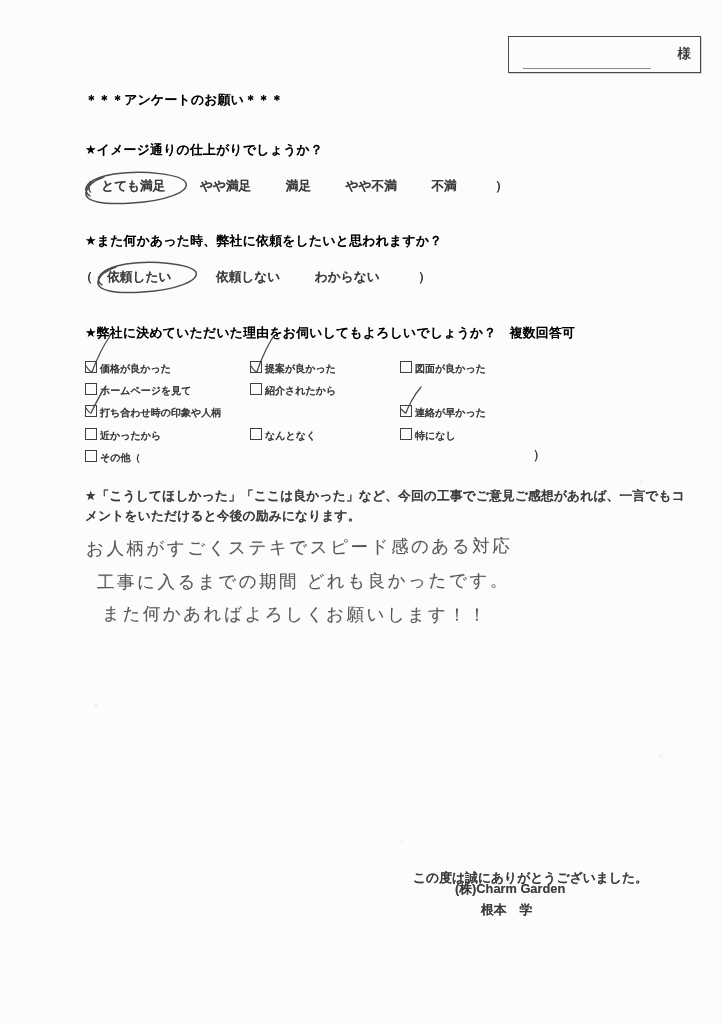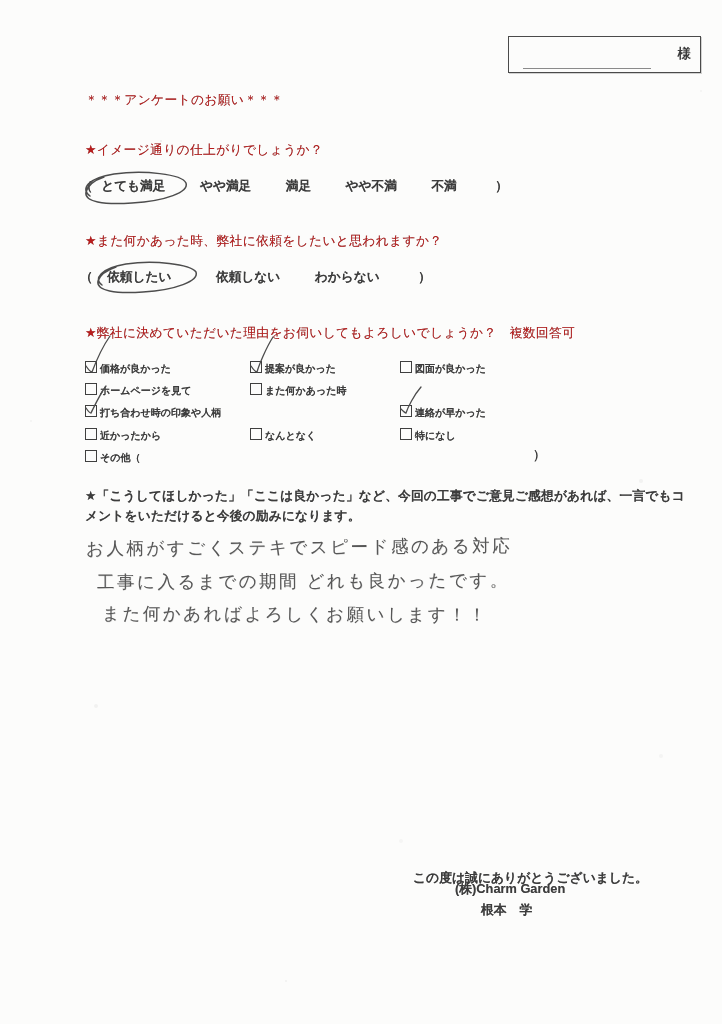--- a/index.html
+++ b/index.html
@@ -17,22 +17,22 @@
     position:absolute;left:160px;top:140px;width:2px;height:2px;border-radius:50%;
     background:rgba(90,90,90,.10);
     box-shadow:480px 340px 0 1px rgba(120,120,120,.07),
                -65px 565px 0 1px rgba(120,120,120,.08),
                125px 840px 0 0 rgba(120,120,120,.08),
                500px 615px 0 1px rgba(120,120,120,.06),
                -130px 280px 0 0 rgba(120,120,120,.07),
                540px -50px 0 0 rgba(120,120,120,.07),
                240px 700px 0 1px rgba(120,120,120,.05);
   }
-  .printed{position:absolute;font-weight:400;font-size:12.5px;line-height:18px;
-    letter-spacing:.3px;color:#b91c1c;text-shadow:0 0 .5px rgba(70,70,70,.55);white-space:nowrap;}
+  .printed{position:absolute;font-weight:700;font-size:12.5px;line-height:18px;
+    letter-spacing:.3px;color:#000000;text-shadow:0 0 .5px rgba(70,70,70,.55);white-space:nowrap;}
   .q{font-size:12.8px;}
   
   .namebox{position:absolute;left:508px;top:36px;width:191px;height:35px;
     border:1.6px solid #4a4a4a;box-shadow:1px 1px 0 rgba(80,80,80,.25);}
   .namebox .sama{position:absolute;right:9px;top:8px;font-size:13.5px;font-weight:600;}
   .namebox .writeline{position:absolute;left:14px;bottom:3px;width:128px;height:0;
     border-bottom:1.3px solid #8a8a8a;}
   
   .optrow{position:absolute;white-space:nowrap;}
   .optrow span{display:inline-block;font-weight:600;font-size:12.7px;
@@ -120,21 +120,21 @@
     <span class="box"></span><span class="lbl">提案が良かった</span>
   </div>
   <div class="cb" style="left:400px;top:358px;">
     <span class="box"></span><span class="lbl">図面が良かった</span>
   </div>
 
   <div class="cb" style="left:85px;top:380px;">
     <span class="box"></span><span class="lbl">ホームページを見て</span>
   </div>
   <div class="cb" style="left:250px;top:380px;">
-    <span class="box"></span><span class="lbl">また何かあった時</span>
+    <span class="box"></span><span class="lbl">紹介されたから</span>
   </div>
 
   <div class="cb" style="left:85px;top:402px;">
     <svg width="30" height="36">
         <path d="M4,30 c2,3 4,5 5,5 C12,29 18,16 24,8"></path>
       </svg>
     <span class="box"></span><span class="lbl">打ち合わせ時の印象や人柄</span>
   </div>
   <div class="cb" style="left:400px;top:402px;">
     <svg width="30" height="36">

